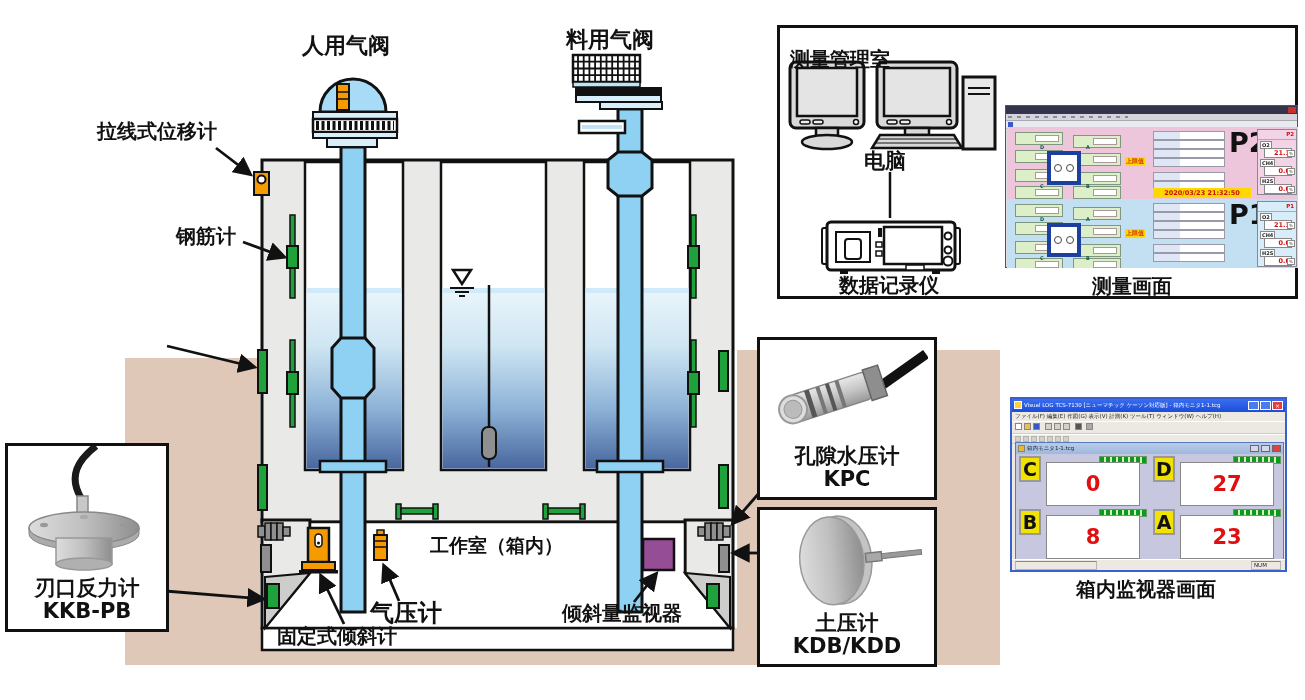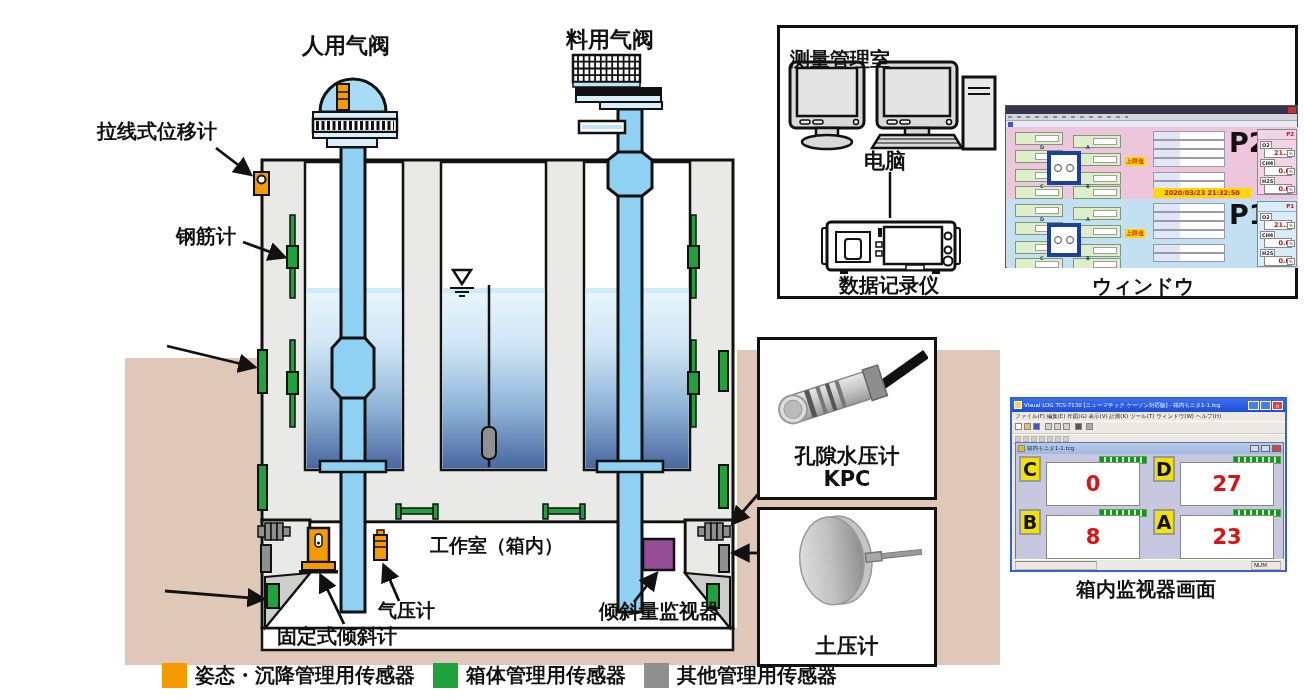--- a/index.html
+++ b/index.html
@@ -298,33 +298,50 @@
     <line x1="634" y1="602" x2="656" y2="574" marker-end="url(#ah)"></line>
     <line x1="760" y1="492" x2="733" y2="523" marker-end="url(#ah)"></line>
     <line x1="757" y1="553" x2="734" y2="553" marker-end="url(#ah)"></line>
   </g>
 </svg>
 
 <div class="mgmt"></div>
 <div class="lbl" style="left:790px;top:48px;">测量管理室</div>
 <div class="lbl" style="left:864px;top:150px;font-size:21px;">电脑</div>
 <div class="lbl" style="left:839px;top:274px;">数据记录仪</div>
-<div class="lbl" style="left:1092px;top:275px;">ウィンドウ</div>
+<div class="lbl" style="left:1092px;top:275px;">测量画面</div>
 
 <div class="lbl big" style="left:302px;top:34px;">人用气阀</div>
 <div class="lbl big" style="left:566px;top:22px;margin-top:6px;">料用气阀</div>
 <div class="lbl" style="left:97px;top:120px;">拉线式位移计</div>
 <div class="lbl" style="left:176px;top:225px;">钢筋计</div>
 <div class="lbl" style="left:430px;top:535px;font-size:19px;">工作室（箱内）</div>
-<div class="lbl" style="left:378px;top:600px;font-size:19px;">气压计</div>
+<div class="lbl" style="left:370px;top:600px;font-size:24px;">气压计</div>
 <div class="lbl" style="left:277px;top:625px;">固定式倾斜计</div>
-<div class="lbl" style="left:599px;top:602px;font-family:Liberation Mono, monospace;">倾斜量监视器</div>
+<div class="lbl" style="left:562px;top:602px;">倾斜量监视器</div>
 <div class="lbl" style="left:1076px;top:578px;">箱内监视器画面</div>
 
 
+<div class="pbx" style="left:5px;top:443px;width:158px;height:183px;">
+  <svg width="152" height="126">
+    <path d="M88,0 C70,14 60,30 73,52" stroke="#1a1a1a" stroke-width="7" fill="none"></path>
+    <rect x="69" y="50" width="11" height="18" fill="#C8C8C8" stroke="#888" stroke-width="1.5"></rect>
+    <ellipse cx="76" cy="82" rx="55" ry="16" fill="url(#silvh)" stroke="#888" stroke-width="1.5"></ellipse>
+    <path d="M21,82 A55,16 0 0 0 131,82 L131,88 A55,16 0 0 1 21,88 Z" fill="#ABABAB" stroke="#888" stroke-width="1"></path>
+    <ellipse cx="36" cy="79" rx="4" ry="2.2" fill="#999"></ellipse>
+    <ellipse cx="116" cy="79" rx="4" ry="2.2" fill="#999"></ellipse>
+    <ellipse cx="76" cy="71" rx="4" ry="2.2" fill="#aaa"></ellipse>
+    <rect x="48" y="92" width="56" height="26" fill="url(#silvh)" stroke="#999" stroke-width="1.5"></rect>
+    <ellipse cx="76" cy="118" rx="28" ry="6" fill="#B0B0B0" stroke="#999" stroke-width="1.5"></ellipse>
+  </svg>
+  <div class="pbx-label">
+    <div>刃口反力计</div>
+    <div>KKB-PB</div>
+  </div>
+</div>
 
 <div class="pbx" style="left:757px;top:337px;width:174px;height:157px;">
   <svg width="168" height="98">
     <path d="M118,48 L166,14" stroke="#111" stroke-width="10" fill="none"></path>
     <g transform="rotate(-18 80 52)">
       <rect x="30" y="40" width="80" height="28" rx="5" fill="url(#silv)" stroke="#888" stroke-width="1.5"></rect>
       <rect x="46" y="40" width="5" height="28" fill="#555"></rect>
       <rect x="58" y="40" width="4" height="28" fill="#777"></rect>
       <rect x="68" y="40" width="4" height="28" fill="#555"></rect>
       <rect x="78" y="40" width="4" height="28" fill="#777"></rect>
@@ -343,20 +360,21 @@
   <svg width="168" height="100">
     <g transform="rotate(-6 80 52)">
       <ellipse cx="80" cy="50" rx="32" ry="44" fill="#C4C4C4" stroke="#999" stroke-width="1.5"></ellipse>
       <ellipse cx="72" cy="50" rx="32" ry="44" fill="url(#silvh)" stroke="#999" stroke-width="1.5"></ellipse>
       <rect x="106" y="46" width="16" height="9" fill="#A8A8A8" stroke="#777" stroke-width="1.5"></rect>
       <rect x="122" y="48" width="40" height="5" fill="#9A9A9A" stroke="#777" stroke-width="1"></rect>
     </g>
   </svg>
   <div class="pbx-label">
     <div>土压计</div>
+    <div>KDB/KDD</div>
   </div>
 </div>
 
 <div class="bgwin"></div>
 
 <div class="meas">
   <div class="meas-title">
     <div class="meas-close"></div>
   </div>
   <div class="meas-menu"></div>
@@ -504,22 +522,14 @@
         <div class="panel">23</div>
       </div>
     </div>
   </div>
   <div class="mon-status">
     <div class="sbox"></div>
     <div class="num">NUM</div>
   </div>
 </div>
 
-<div class="legend">
-  <span class="sq" style="background-color: rgb(245, 155, 0);"></span>
-  <span class="ltxt">姿态・沉降管理用传感器</span>
-  <span class="sq" style="background-color: rgb(31, 162, 59);"></span>
-  <span class="ltxt">箱体管理用传感器</span>
-  <span class="sq" style="background-color: rgb(143, 143, 143);"></span>
-  <span class="ltxt" style="margin-right:0;">其他管理用传感器</span>
+
 </div>
 
-</div>
-
 </body></html>

